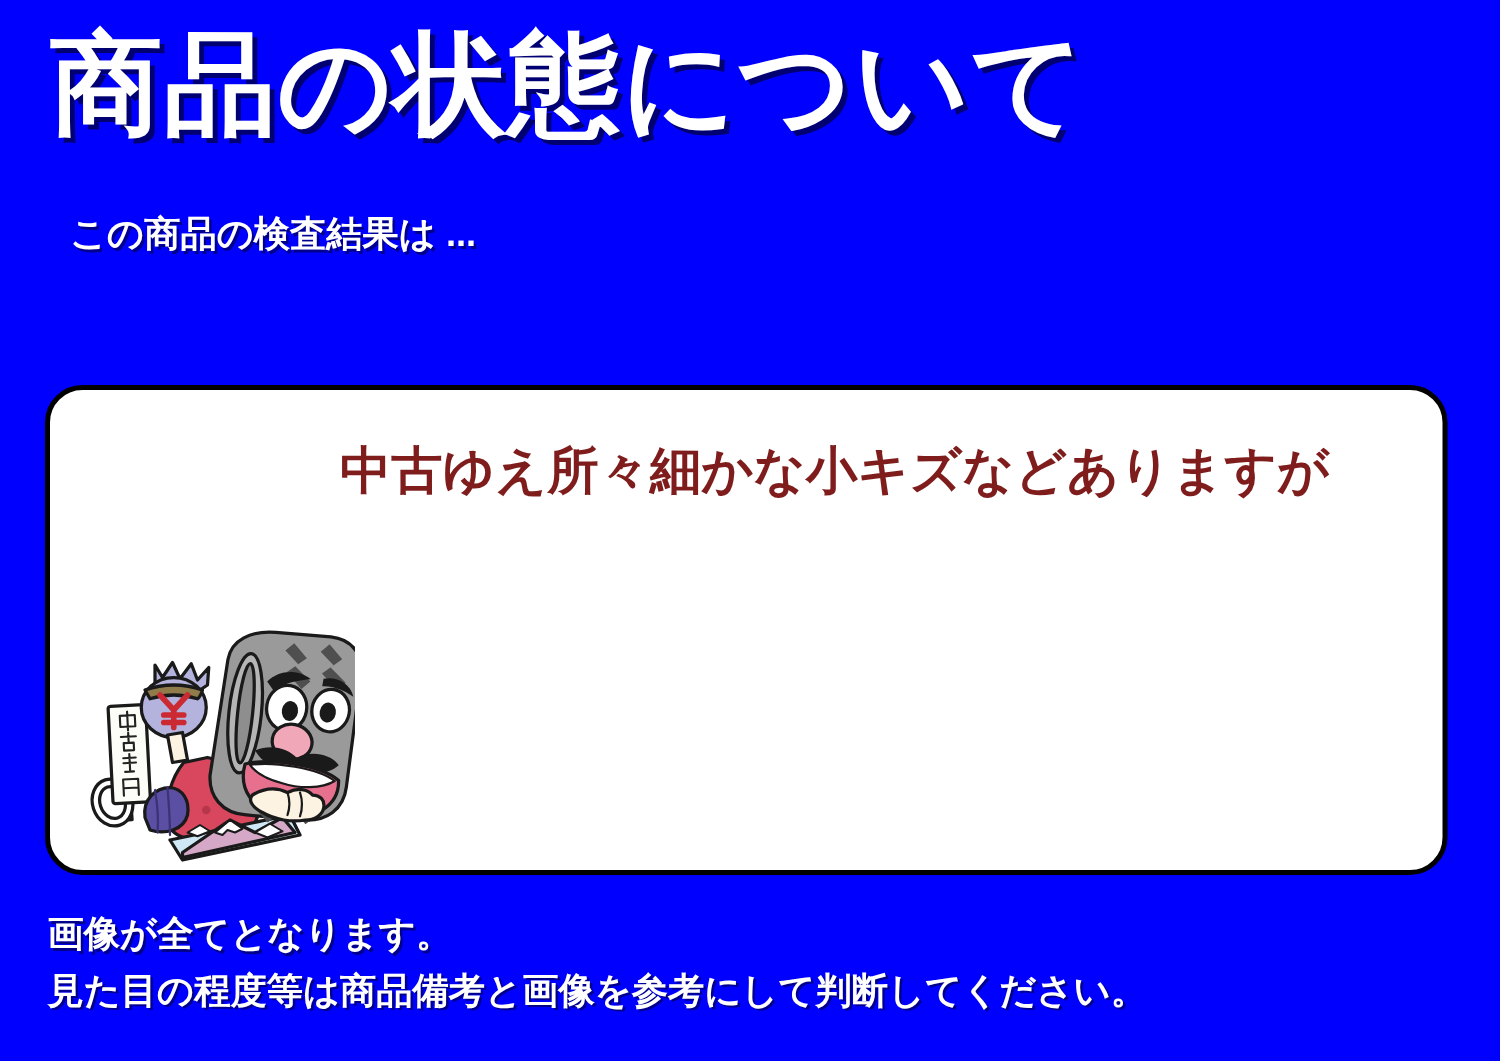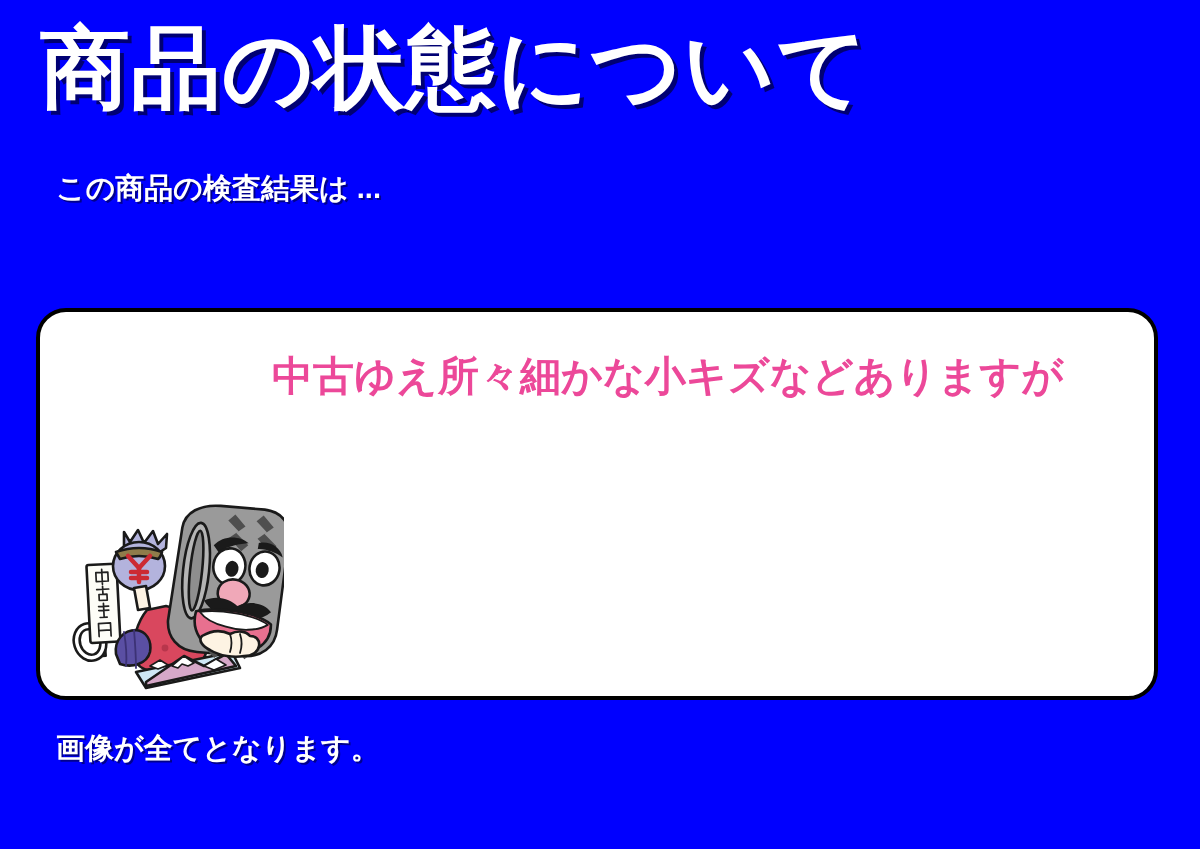--- a/index.html
+++ b/index.html
@@ -66,38 +66,38 @@
     overflow: hidden;
   }
 
   .card-text {
     position: absolute;
     left: 232px;
     top: 36px;
     font-size: 41px;
     line-height: 56px;
     font-weight: 700;
-    color: #ec4899;
+    color: #7f1d1d;
     white-space: nowrap;
   }
   .card-text .line { display: block; }
 
   
   .notes {
     position: absolute;
     left: 38px;
     top: 726px;
     font-size: 29px;
     line-height: 45px;
     font-weight: 700;
     color: #ffffff;
     white-space: nowrap;
     text-shadow: 2px 2px 0 rgba(0,0,0,0.45);
   }
-  .notes .line { display: block; margin-left: 18px; }
+  .notes .line { display: block; }
 
   
   .mascot {
     position: absolute;
     left: 14px;
     top: 178px;
     width: 230px;
     height: 200px;
   }
   .mascot svg { display: block; width: 230px; height: 200px; }
@@ -217,15 +217,16 @@
           </g>
 
         </g>
       </svg>
     </div>
 
   </div>
 
   <div class="notes">
     <span class="line">画像が全てとなります。</span>
+    <span class="line">見た目の程度等は商品備考と画像を参考にして判断してください。</span>
   </div>
 
 </div>
 
 </body></html>

